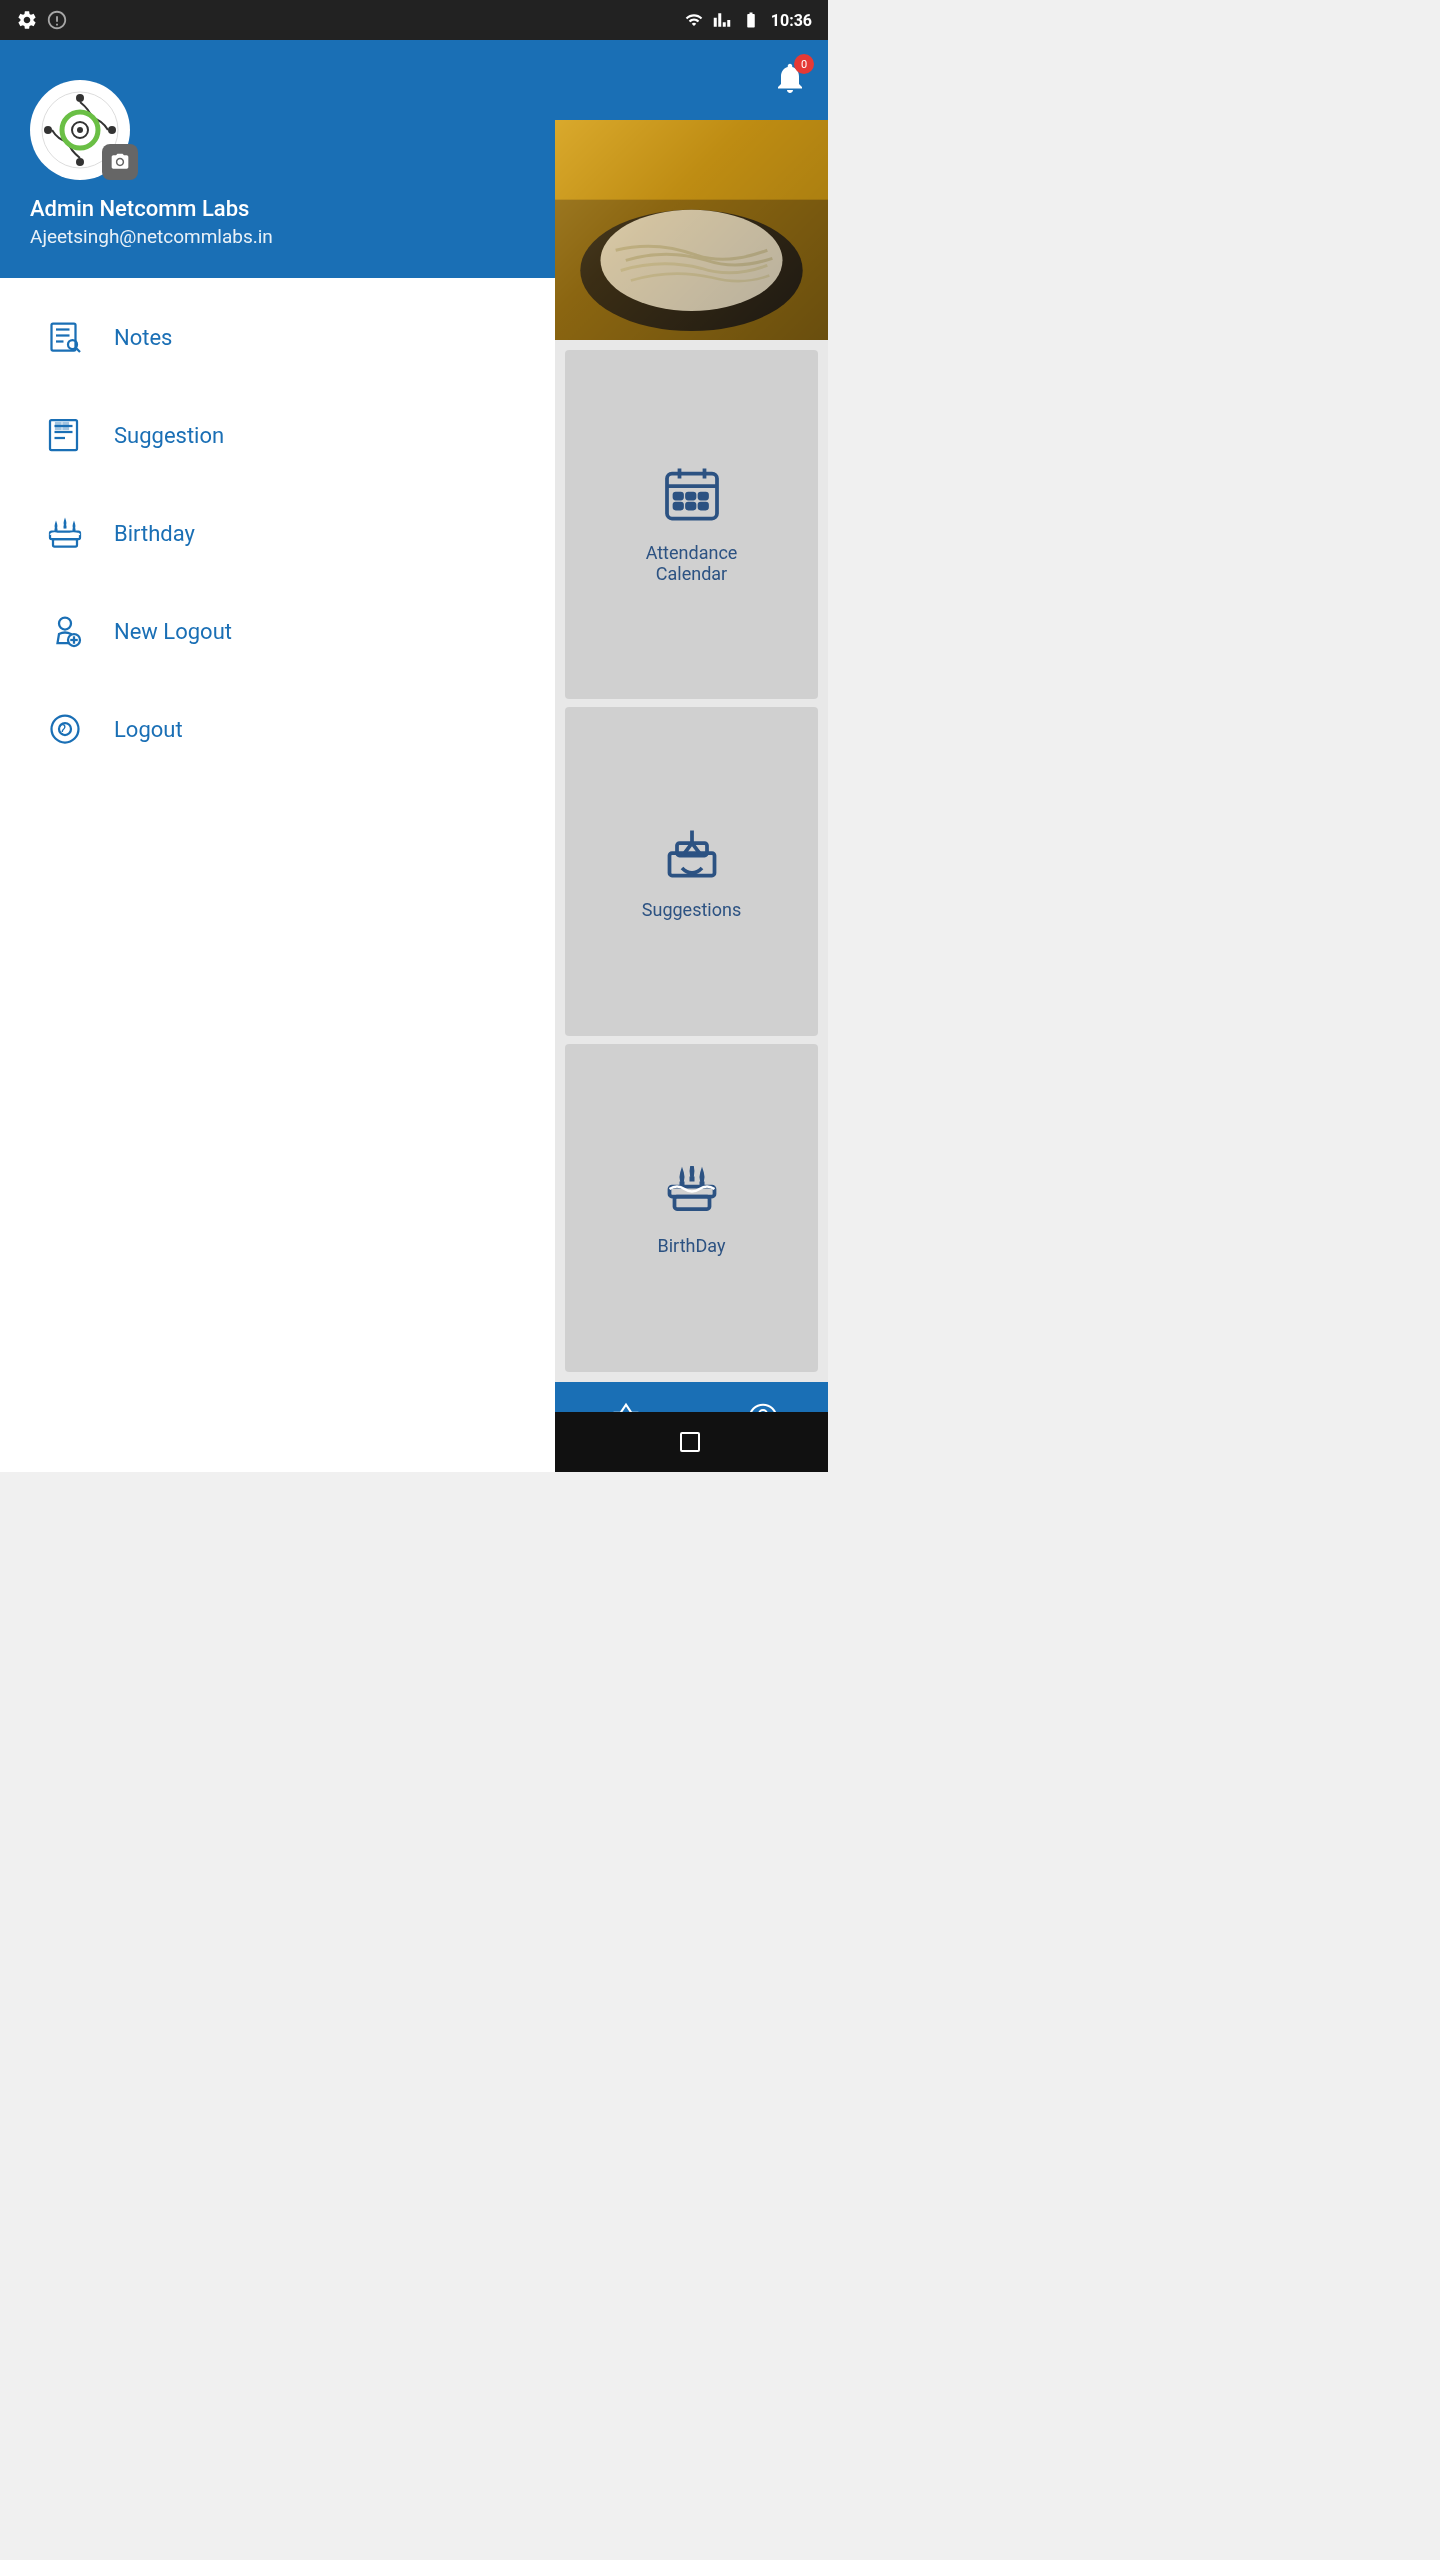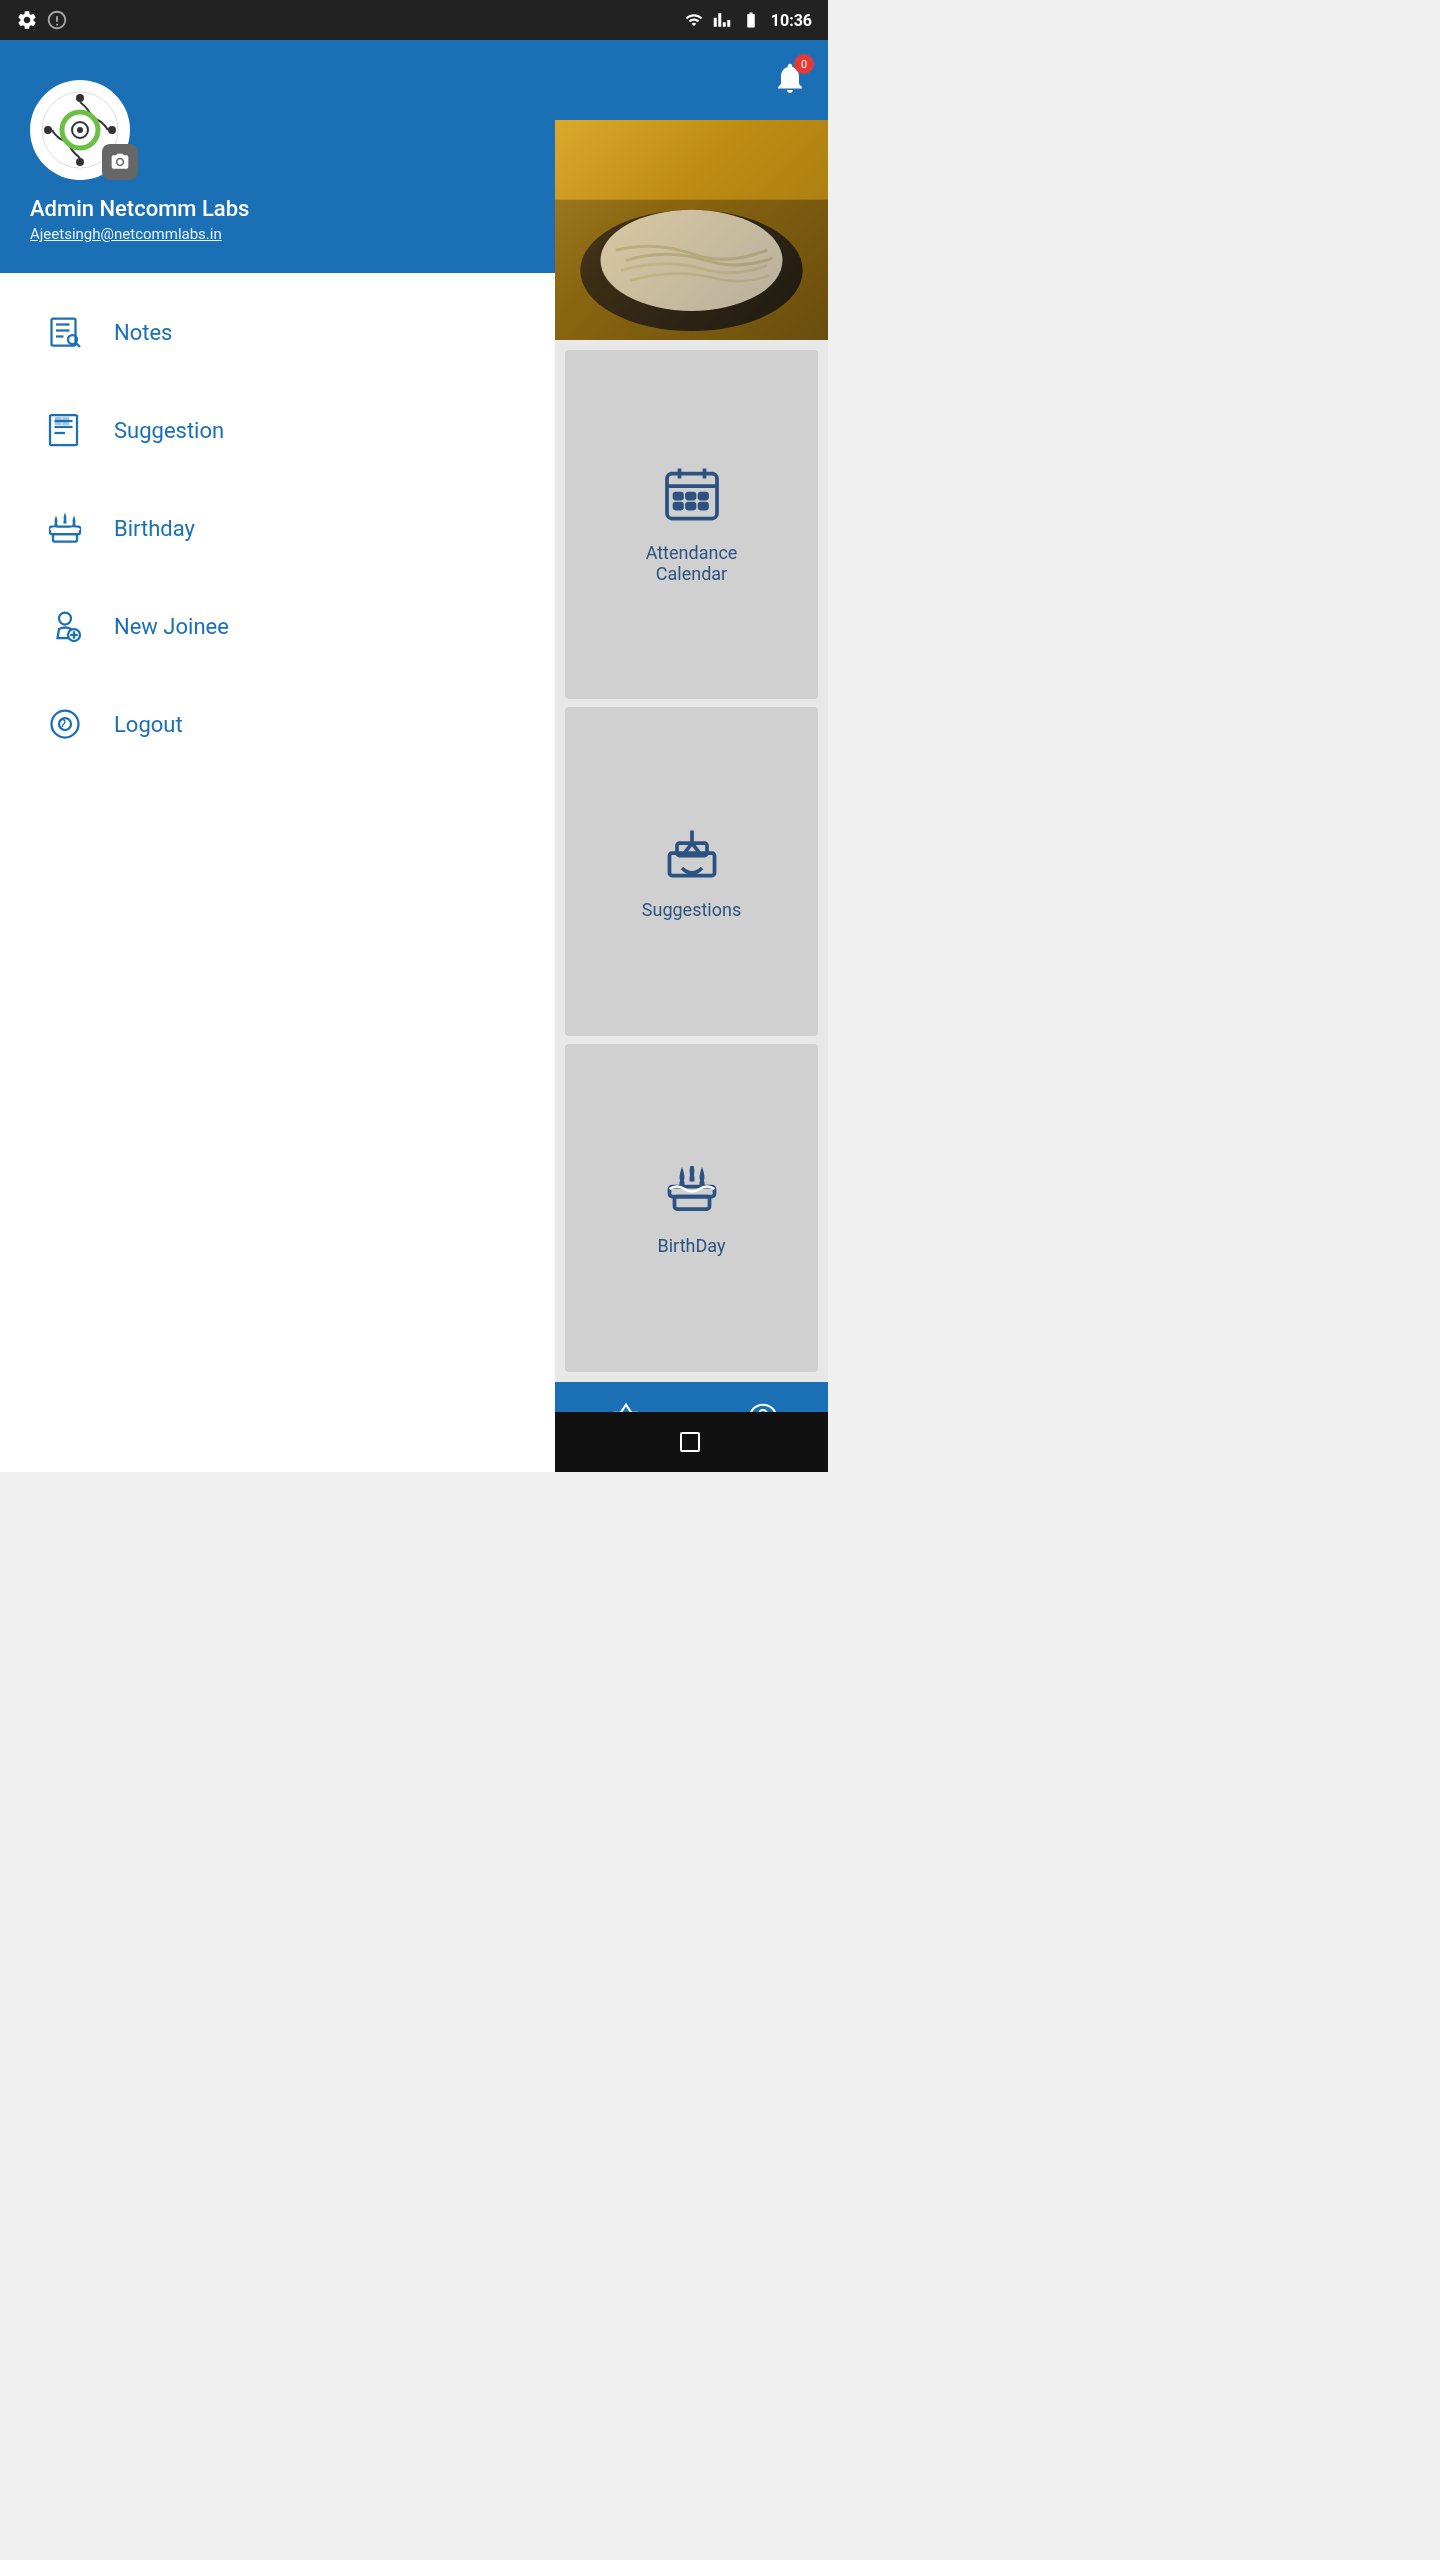--- a/index.html
+++ b/index.html
@@ -102,23 +102,22 @@
       color: white;
     }
 
     .user-name {
       font-size: 22px;
       font-weight: 500;
       margin-bottom: 4px;
     }
 
     .user-email {
-      font-size: 15px;
+      font-size: 19px;
       opacity: 0.9;
-      text-decoration: underline;
     }
 
     .drawer-menu {
       flex: 1;
       padding: 10px 10px;
     }
 
     .menu-item {
       display: flex;
       align-items: center;
@@ -406,21 +405,21 @@
       <div class="menu-item">
         <div class="menu-icon">
           <svg width="36" height="36" viewBox="0 0 24 24" fill="none" stroke="#1a6fb5" stroke-width="1.5">
             <circle cx="12" cy="7" r="4"></circle>
             <path d="M8 14 Q12 12 16 14 L17 20 H7 Z"></path>
             <circle cx="18" cy="18" r="4" fill="white" stroke="#1a6fb5" stroke-width="1.5"></circle>
             <line x1="18" y1="15.5" x2="18" y2="20.5" stroke="#1a6fb5" stroke-width="1.5"></line>
             <line x1="15.5" y1="18" x2="20.5" y2="18" stroke="#1a6fb5" stroke-width="1.5"></line>
           </svg>
         </div>
-        <span class="menu-label">New Joinee</span>
+        <span class="menu-label">New Logout</span>
       </div>
 
 
       <div class="menu-item">
         <div class="menu-icon">
           <svg width="36" height="36" viewBox="0 0 24 24" fill="none" stroke="#1a6fb5" stroke-width="1.5">
             <circle cx="12" cy="12" r="9"></circle>
             <circle cx="12" cy="12" r="4" fill="none"></circle>
             <text x="8" y="16" font-size="10" fill="#1a6fb5" stroke="none">?</text>
           </svg>

